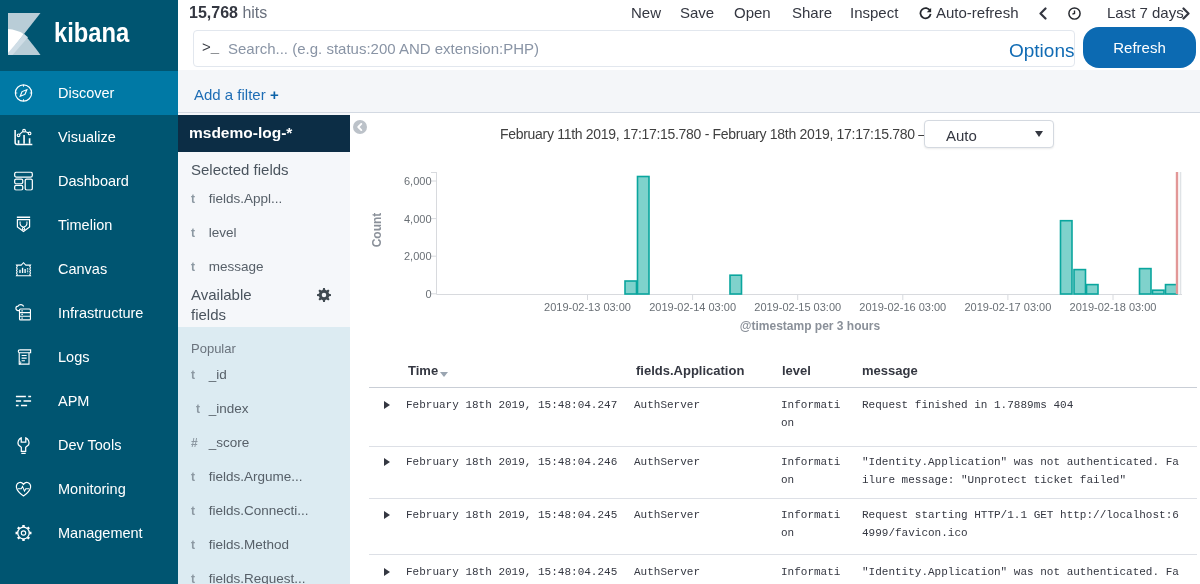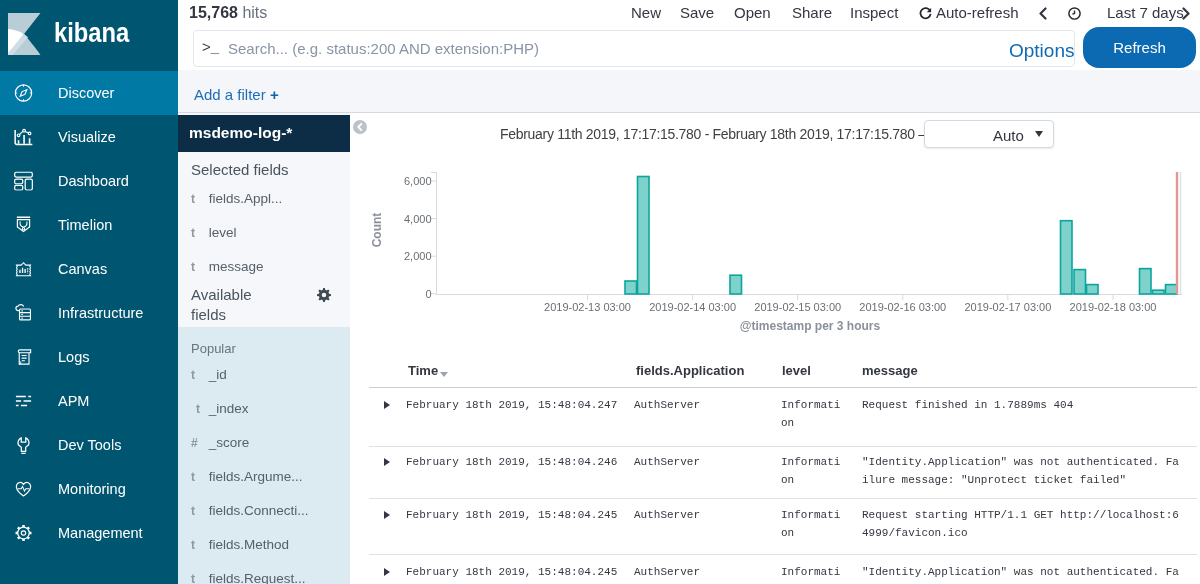--- a/index.html
+++ b/index.html
@@ -194,21 +194,21 @@
 
 <div class="abs" style="left:178px;top:70px;width:1022px;height:43px;background:#f4f6f9;border-bottom:1px solid #d3d9e2;box-sizing:border-box;"></div>
 <div class="abs" style="left:194px;top:86px;color:#1e6db5;font-size:15px;">Add a filter <b style="color:#0c62a8;">+</b></div>
 
 <svg class="abs" style="left:353px;top:120px;" width="14" height="14" viewBox="0 0 16 16">
   <circle cx="8" cy="8" r="8" fill="#bcc2c9"></circle>
   <path d="M9.5 4.5 L6 8 L9.5 11.5" fill="none" stroke="#fff" stroke-width="2.2" stroke-linejoin="round" stroke-linecap="round"></path>
 </svg>
 <div class="abs" style="left:356px;top:126px;width:720px;text-align:center;font-size:14px;color:#404040;letter-spacing:-0.3px;">February 11th 2019, 17:17:15.780 - February 18th 2019, 17:17:15.780 —</div>
 <div class="abs" style="left:924px;top:120px;width:130px;height:28px;background:#fff;border:1px solid #d4d9e0;border-radius:4px;box-sizing:border-box;box-shadow:0 1px 2px rgba(0,0,0,0.08);"></div>
-<div class="abs" style="left:946px;top:127px;font-size:15px;color:#343741;margin-left:47px;">Auto</div>
+<div class="abs" style="left:946px;top:127px;font-size:15px;color:#343741;">Auto</div>
 <div class="abs" style="left:1035px;top:131px;width:0;height:0;border-top:6px solid #343741;border-left:4.5px solid transparent;border-right:4.5px solid transparent;"></div>
 
 <svg class="abs" style="left:350px;top:150px;" width="850" height="195" viewBox="0 0 850 195">
   <g font-family="Liberation Sans, sans-serif">
 
   <line x1="86.5" y1="22" x2="86.5" y2="144.5" stroke="#d8dade" stroke-width="1"></line>
   <line x1="81" y1="22.5" x2="86.5" y2="22.5" stroke="#d8dade"></line>
   <line x1="81" y1="31" x2="86.5" y2="31" stroke="#d8dade"></line>
   <line x1="81" y1="68.6" x2="86.5" y2="68.6" stroke="#d8dade"></line>
   <line x1="81" y1="106.2" x2="86.5" y2="106.2" stroke="#d8dade"></line>

